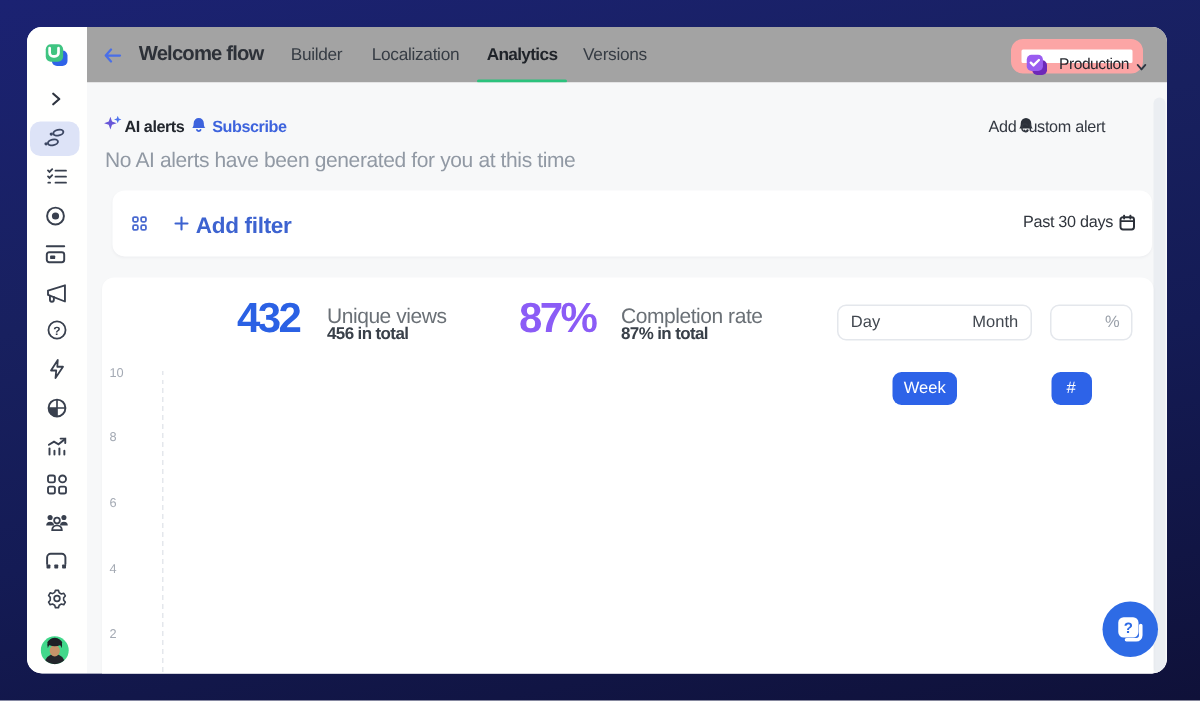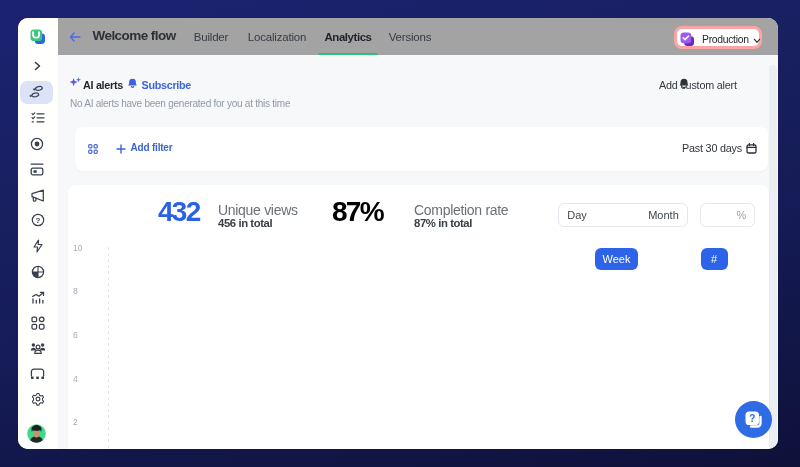--- a/index.html
+++ b/index.html
@@ -17,29 +17,29 @@
   
   .sidebar { position:absolute; left:0; top:0; width:40px; height:431px; background:#fffffe; }
   .sideitem { position:absolute; left:2px; width:33px; height:23px; border-radius:7px; }
   .sel { background:#dde3f7; }
   .icn { position:absolute; }
   
   .header { position:absolute; left:40px; top:0; width:720px; height:37px; background:#a3a3a3; }
   .title { position:absolute; left:34.5px; top:10.3px; font-size:13.5px; font-weight:700; color:#2d3138; letter-spacing:-0.55px; }
   .tab { position:absolute; top:13px; font-size:11.5px; color:#363c44; font-weight:500; letter-spacing:-0.2px; }
   .underline { position:absolute; left:260px; top:34.5px; width:60px; height:2.6px; background:#2cc27d; border-radius:2px; }
-  .prodbtn { position:absolute; left:616px; top:8px; width:88px; height:23px; border:3px solid #fca5a5; border-radius:8px; background:#fff; }
+  .prodbtn { position:absolute; left:616px; top:8px; width:88px; height:23px; border:7px solid #fca5a5; border-radius:8px; background:#fff; }
   
   .content { position:absolute; left:40px; top:37px; width:720px; height:394px; background:#f7f8f9; }
   .aialerts { position:absolute; left:25px; top:23.5px; font-size:10.8px; font-weight:700; color:#23272e; letter-spacing:-0.3px; }
   .subscribe { position:absolute; left:83.5px; top:23.5px; font-size:10.8px; font-weight:700; color:#3d63dd; letter-spacing:-0.3px; }
   .addcustom { position:absolute; left:601px; top:23.5px; font-size:10.8px; color:#343942; font-weight:500; white-space:nowrap; letter-spacing:-0.2px;}
-  .noalerts { position:absolute; left:12px; top:42.5px; font-size:10px; color:#9199a4; letter-spacing:-0.25px; }
+  .noalerts { position:absolute; left:12px; top:42.5px; font-size:14px; color:#9199a4; letter-spacing:-0.25px; }
   .filtercard { position:absolute; left:16.5px; top:71.5px; width:693px; height:44px; background:#fff; border-radius:8px; box-shadow:0 1px 2px rgba(20,30,60,.04); }
-  .addfilter { position:absolute; left:56px; top:15px; font-size:10px; font-weight:700; color:#3d63d0; letter-spacing:-0.2px; }
+  .addfilter { position:absolute; left:56px; top:15px; font-size:15px; font-weight:700; color:#3d63d0; letter-spacing:-0.2px; }
   .past30 { position:absolute; right:25.5px; top:15px; font-size:10.8px; color:#30353d; font-weight:500; letter-spacing:-0.2px;text-align:right;}
   .bigcard { position:absolute; left:10px; top:129.5px; width:700.5px; height:265px; background:#fff; border-radius:8px 8px 0 0; box-shadow:0 1px 2px rgba(20,30,60,.04); }
   .bignum { position:absolute; top:11px; font-size:28px; font-weight:700; letter-spacing:-1.7px; }
   .statlabel { position:absolute; font-size:14px; color:#6a7076; letter-spacing:-0.3px; }
   .statsub { position:absolute; font-size:11.3px; color:#394049; font-weight:700; letter-spacing:-0.4px; }
   .seg { position:absolute; top:18.2px; height:24px; background:#fff; border:1px solid #e4e7ec; border-radius:6px; }
   .segbtn { position:absolute; top:0; height:100%; display:flex; align-items:center; justify-content:center; font-size:11px; color:#41474f; font-weight:500; }
   .segactive { background:#2d63e8; color:#fff; border-radius:6px;margin-top:44px; }
   .ylabel { position:absolute; width:30px; font-size:8.5px; color:#a4aab4; }
   .floatbtn { position:absolute; left:676.5px; top:346px; width:37px; height:37px; border-radius:50%; background:#2e6be5; }
@@ -131,21 +131,21 @@
       <svg class="abs" style="right:11px;top:16px" width="11" height="11" viewBox="0 0 11 11">
         <rect x="1" y="1.8" width="9" height="8.2" rx="1.6" fill="none" stroke="#2b3039" stroke-width="1.3"></rect>
         <path d="M3.4 0.6 V2.6 M7.6 0.6 V2.6 M1.2 4.4 H9.8" stroke="#2b3039" stroke-width="1.3" stroke-linecap="round"></path>
       </svg>
     </div>
 
     <div class="bigcard">
       <div class="bignum" style="left:90px;color:#2b61e4">432</div>
       <div class="statlabel" style="left:150px;top:17.3px">Unique views</div>
       <div class="statsub" style="left:150px;top:32px">456 in total</div>
-      <div class="bignum" style="left:264px;color:#000000">87%</div>
+      <div class="bignum" style="left:278px;color:#8b5cf6">87%</div>
       <div class="statlabel" style="left:346px;top:17.3px">Completion rate</div>
       <div class="statsub" style="left:346px;top:32px">87% in total</div>
       <div class="seg" style="left:489.5px;width:130.5px;">
         <div class="segbtn" style="left:0;width:37px">Day</div>
         <div class="segbtn segactive" style="left:36.5px;width:43px">Week</div>
         <div class="segbtn" style="left:79.5px;width:51px">Month</div>
       </div>
       <div class="seg" style="left:632px;width:54.5px;">
         <div class="segbtn segactive" style="left:-0.5px;width:27px">#</div>
         <div class="segbtn" style="left:26.5px;width:28px;color:#9aa0a9">%</div>

